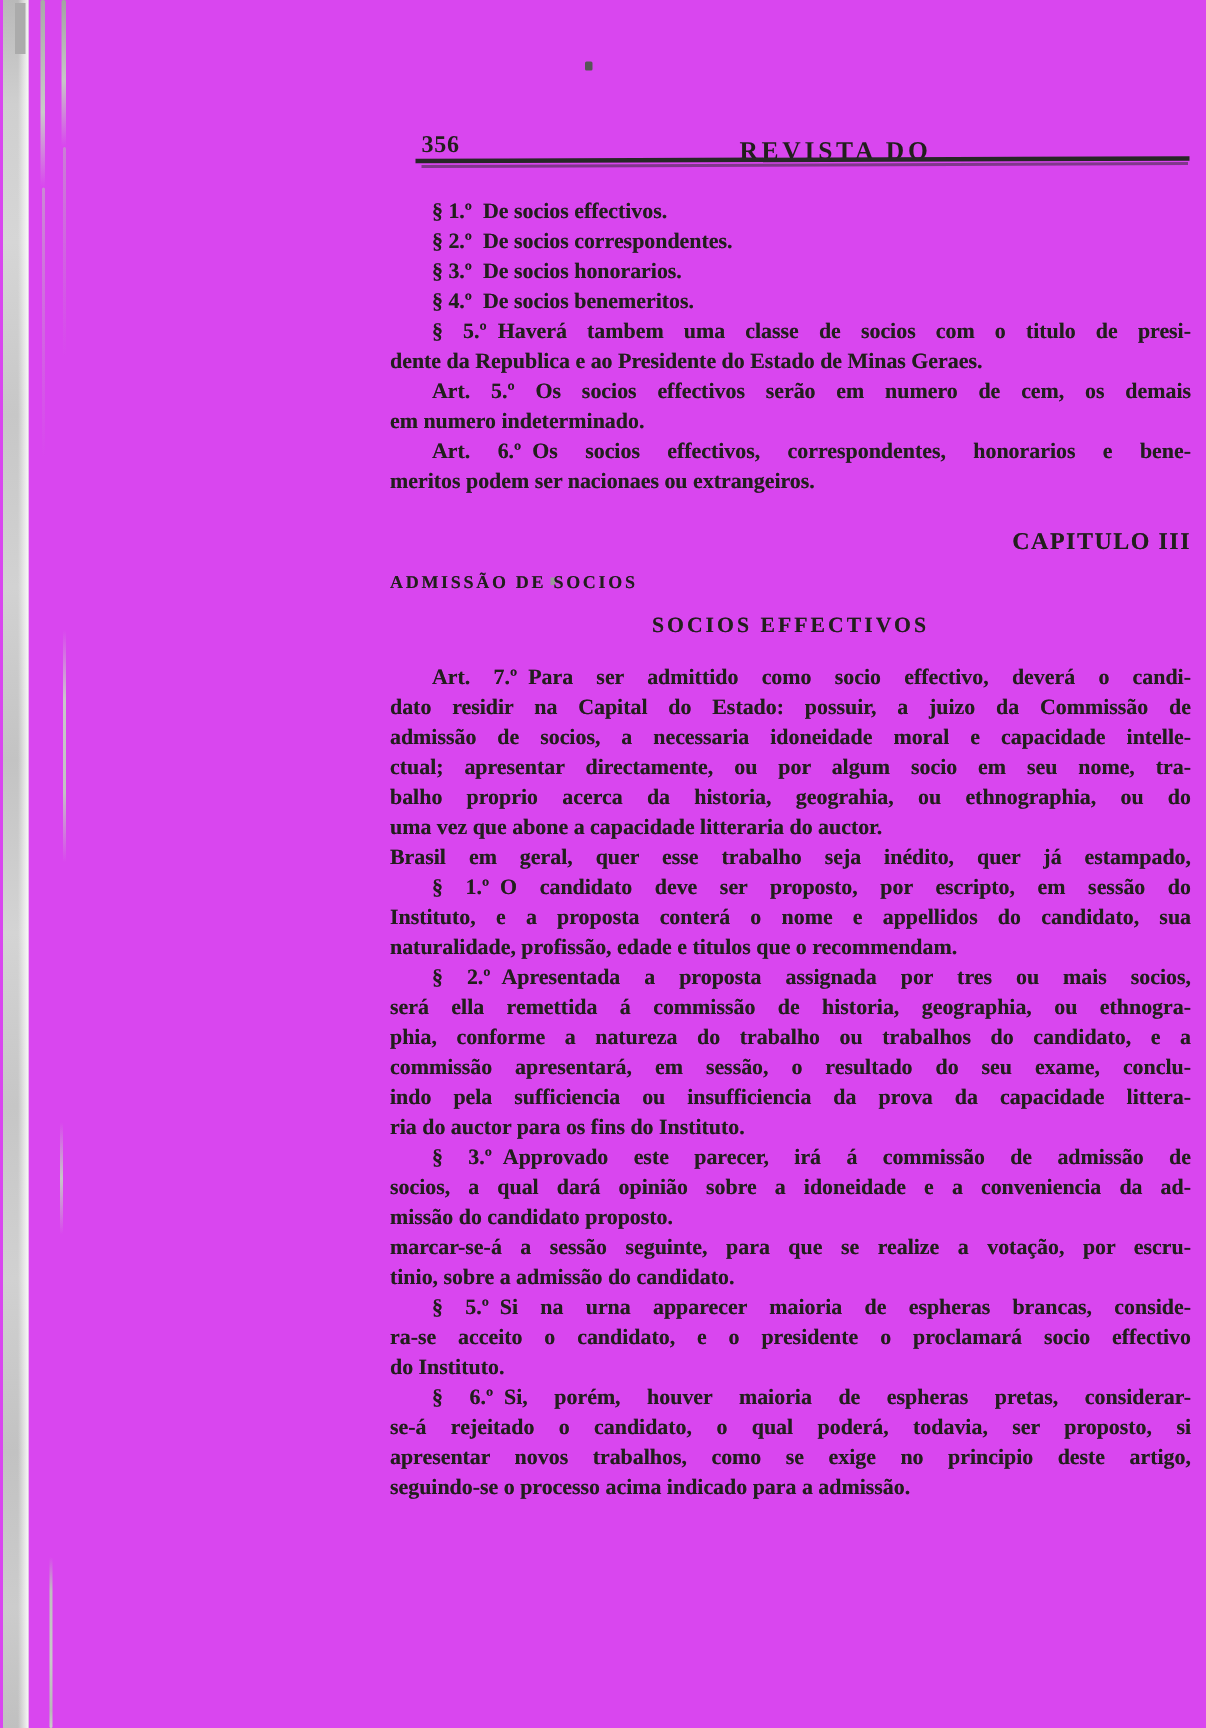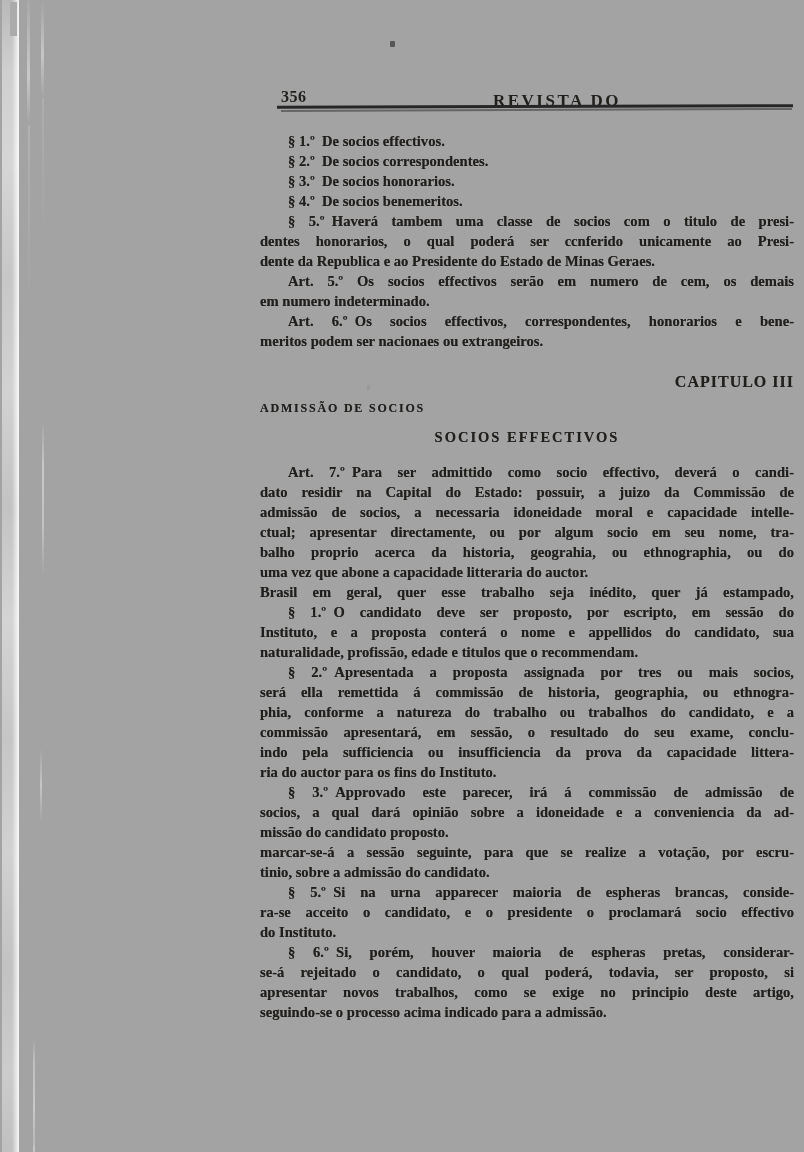--- a/index.html
+++ b/index.html
@@ -1,19 +1,19 @@
 <!DOCTYPE html>
 <html><head>
 <meta charset="utf-8">
 <style>
   html,body{margin:0;padding:0;background:#ffffff;}
   .page{
     position:relative;
     width:804px;height:1152px;
-    background:#a3a3a3;
+    background:#d946ef;
     overflow:hidden;
     font-family:"Liberation Serif","DejaVu Serif",serif;
     color:#211f1c;
   }
 
   
   .gutter-band{
     position:absolute;left:2px;top:0;width:17px;height:1152px;
     background:linear-gradient(180deg,
       #b9b9b9 0%,#cfcfcf 6%,#d6d6d6 14%,#c7c7c7 24%,#d2d2d2 34%,
@@ -100,21 +100,20 @@
         <div class="line first lastline">§ 2.º De socios correspondentes.</div>
       </div>
       <div class="block para">
         <div class="line first lastline">§ 3.º De socios honorarios.</div>
       </div>
       <div class="block para">
         <div class="line first lastline">§ 4.º De socios benemeritos.</div>
       </div>
       <div class="block para">
         <div class="line first">§ 5.º Haverá tambem uma classe de socios com o titulo de presi-</div>
-        <div class="line">dentes honorarios, o qual poderá ser ccnferido unicamente ao Presi-</div>
         <div class="line lastline">dente da Republica e ao Presidente do Estado de Minas Geraes.</div>
       </div>
       <div class="block para">
         <div class="line first">Art. 5.º Os socios effectivos serão em numero de cem, os demais</div>
         <div class="line lastline">em numero indeterminado.</div>
       </div>
       <div class="block para">
         <div class="line first">Art. 6.º Os socios effectivos, correspondentes, honorarios e bene-</div>
         <div class="line lastline">meritos podem ser nacionaes ou extrangeiros.</div>
       </div>

